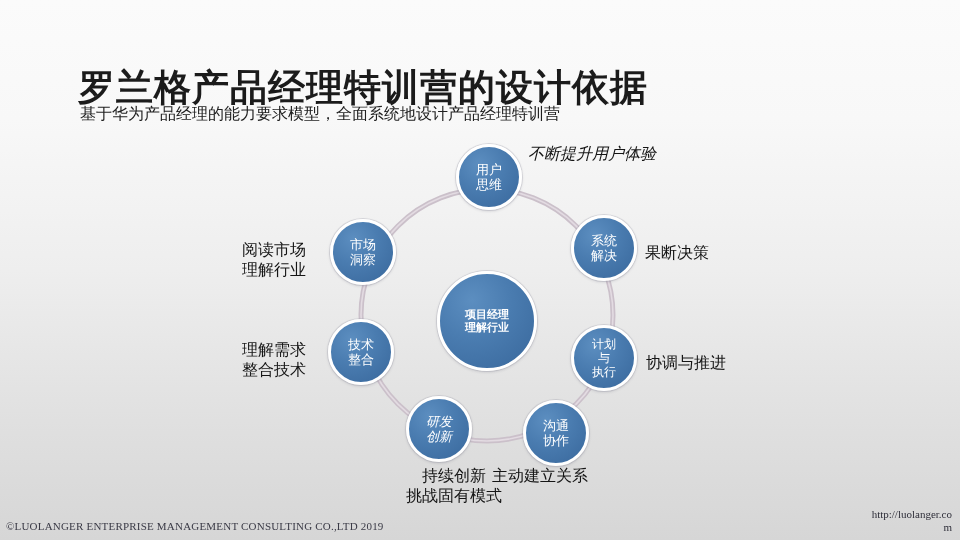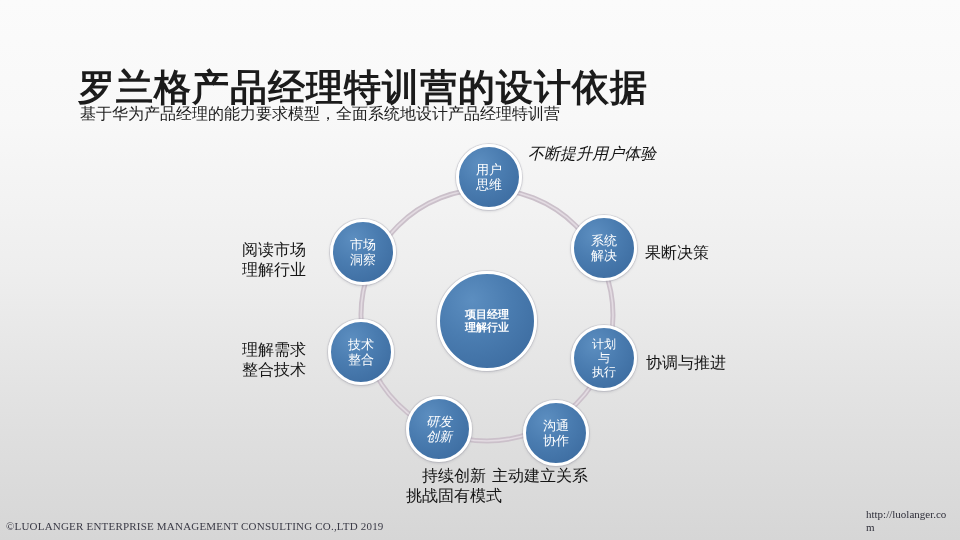--- a/index.html
+++ b/index.html
@@ -135,21 +135,21 @@
     white-space: nowrap;
   }
   #footer-right {
     position: absolute;
     right: 8px;
     bottom: 6px;
     width: 86px;
     font-family: "Liberation Serif", "DejaVu Serif", serif;
     font-size: 11px;
     color: #2f2f3a;
-    text-align: left;
+    text-align: right;
     line-height: 1.18;
     word-break: break-all;
   }
 </style>
 </head>
 <body>
 
 <div id="slide">
 
   <h1 id="title">罗兰格产品经理特训营的设计依据</h1>

